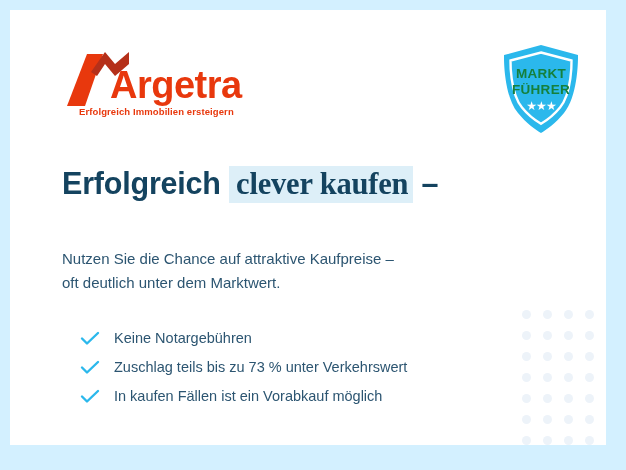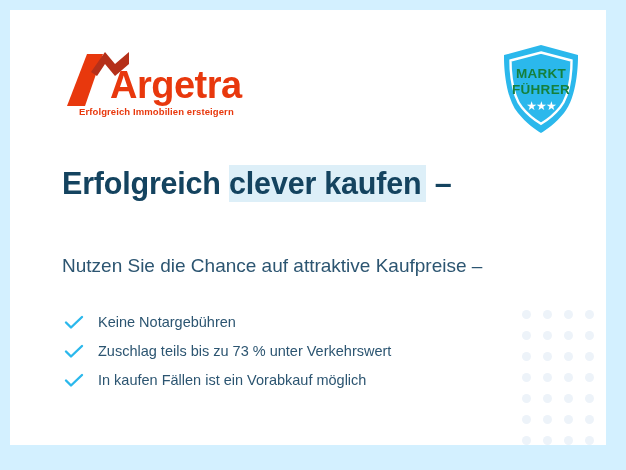--- a/index.html
+++ b/index.html
@@ -126,36 +126,37 @@
     top: 133px;
     width: 470px;
     font-size: 30.5px;
     font-weight: bold;
     color: #14435f;
     line-height: 1.32;
     letter-spacing: -0.2px;
   }
   .headline .hl {
     background: #ddeff8;
-    padding: 1px 5px 2px 0;
+    padding: 1px 5px 2px 7px;
     box-decoration-break: clone;
+    font-family: Liberation Serif, serif;
     -webkit-box-decoration-break: clone;
   }
   .headline .ln {
     display: block;
     white-space: nowrap;
   }
 
   
   .subhead {
     position: absolute;
     left: 52px;
     top: 222px;
     width: 480px;
-    font-size: 19px;
+    font-size: 15px;
     color: #2c5571;
     line-height: 1.62;
   }
   .subhead .ln {
     display: block;
     white-space: nowrap;
   }
 
   
   .bullets {
@@ -243,23 +244,24 @@
         <span class="badge-stars">★★★</span>
       </div>
     </div>
 
     <h1 class="headline">
       <span class="ln"><span>Erfolgreich </span><span class="hl">clever kaufen</span><span> –</span></span>
     </h1>
 
     <p class="subhead">
       <span class="ln">Nutzen Sie die Chance auf attraktive Kaufpreise –</span>
+      <span class="ln">oft deutlich unter dem Marktwert.</span>
     </p>
 
-    <ul class="bullets" style="list-style:none;margin:0;padding:0;">
+    <ul class="bullets" style="list-style:none;margin:16px;padding:0;">
       <li class="bullet">
         <span class="check">
           <svg width="20" height="15" viewBox="0 0 20 15" aria-hidden="true">
             <polyline points="2,7.5 7,12.5 18,2" fill="none" stroke="#2bb8ec" stroke-width="2.4" stroke-linecap="round" stroke-linejoin="round"></polyline>
           </svg>
         </span>
         <span class="label">Keine Notargebühren</span>
       </li>
       <li class="bullet">
         <span class="check">

